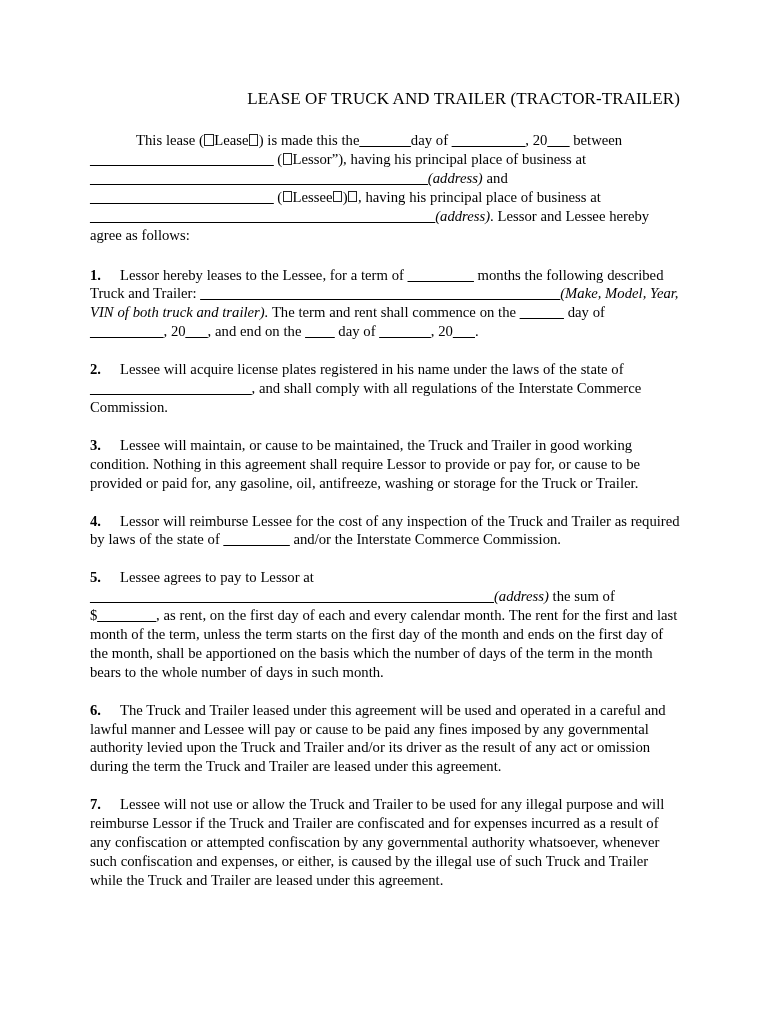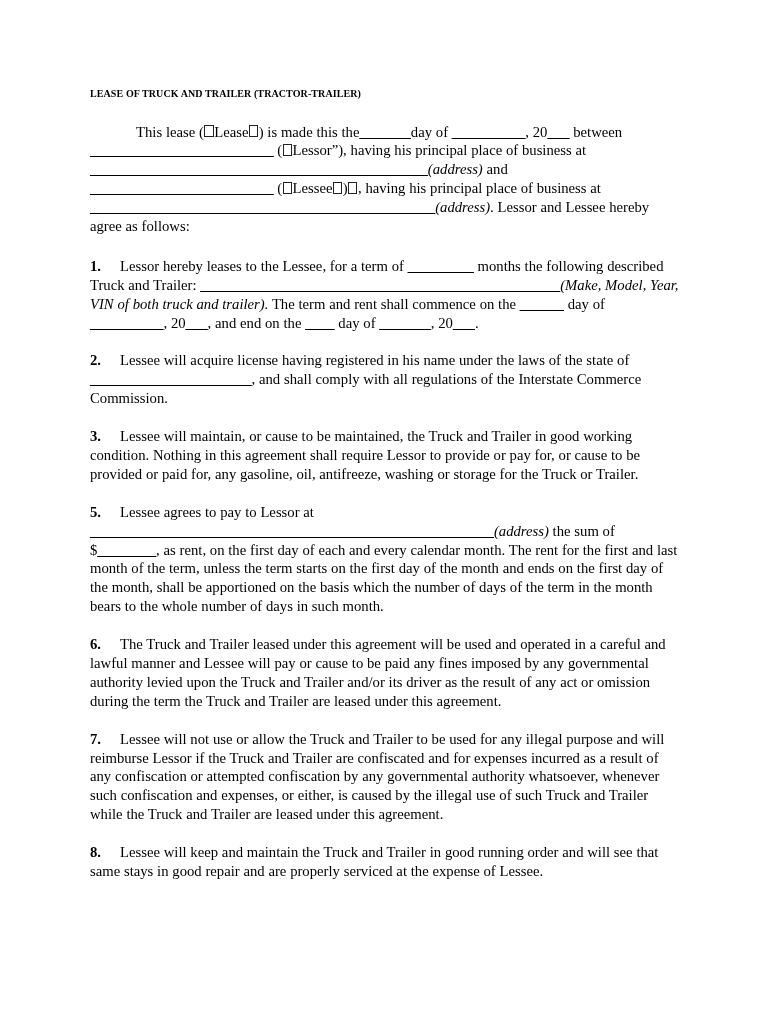--- a/index.html
+++ b/index.html
@@ -17,23 +17,23 @@
   }
   .page {
     position: relative;
     width: 770px;
     height: 1024px;
     background: #ffffff;
     box-sizing: border-box;
     padding: 88px 90px 0 90px;
   }
   .doc-title {
-    text-align: left;
-    font-weight: bold;
-    font-size: 10px;
+    text-align: right;
+    font-weight: normal;
+    font-size: 17px;
     letter-spacing: 0.1px;
     margin: 0 0 22px 0;
     line-height: 1.25;
   }
   .para {
     font-size: 14.7px;
     line-height: 1.285;
     margin: 0 0 19px 0;
     text-align: left;
     word-spacing: 0.1px;
@@ -78,21 +78,21 @@
 <div class="page">
 
   <h1 class="doc-title">LEASE OF TRUCK AND TRAILER (TRACTOR-TRAILER)</h1>
 
   <p class="para intro">
     <span class="indent"></span><span>This lease (</span><span class="tofu"></span><span>Lease</span><span class="tofu"></span><span>) is made this the</span><span class="bl">_______</span><span>day of </span><span class="bl">__________</span><span>, 20</span><span class="bl">___</span><span> between</span><br><span class="bl">_________________________</span><span> (</span><span class="tofu"></span><span>Lessor”</span><span>), having his principal place of business at</span><br><span class="bl">______________________________________________</span><span class="ital">(address)</span><span> and</span><br><span class="bl">_________________________</span><span> (</span><span class="tofu"></span><span>Lessee</span><span class="tofu"></span><span>)</span><span class="tofu"></span><span>, having his principal place of business at</span><br><span class="bl">_______________________________________________</span><span class="ital">(address)</span><span>. Lessor and Lessee hereby</span><br><span>agree as follows:</span>
   </p>
 
   <div id="sections-host">
       <p class="para"><span class="num">1.</span><span class="numgap"></span><span>Lessor hereby leases to the Lessee, for a term of </span><span class="bl">_________</span><span> months the following described Truck and Trailer: </span><span class="bl">_________________________________________________</span><span class="ital">(Make, Model, Year, VIN of both truck and trailer).</span><span> The term and rent shall commence on the </span><span class="bl">______</span><span> day of </span><span class="bl">__________</span><span>, 20</span><span class="bl">___</span><span>, and end on the </span><span class="bl">____</span><span> day of </span><span class="bl">_______</span><span>, 20</span><span class="bl">___</span><span>.</span></p>
-      <p class="para"><span class="num">2.</span><span class="numgap"></span><span>Lessee will acquire license having registered in his name under the laws of the state of </span><span class="bl">______________________</span><span>, and shall comply with all regulations of the Interstate Commerce Commission.</span></p>
+      <p class="para"><span class="num">2.</span><span class="numgap"></span><span>Lessee will acquire license plates registered in his name under the laws of the state of </span><span class="bl">______________________</span><span>, and shall comply with all regulations of the Interstate Commerce Commission.</span></p>
       <p class="para"><span class="num">3.</span><span class="numgap"></span><span>Lessee will maintain, or cause to be maintained, the Truck and Trailer in good working condition. Nothing in this agreement shall require Lessor to provide or pay for, or cause to be provided or paid for, any gasoline, oil, antifreeze, washing or storage for the Truck or Trailer.</span></p>
+      <p class="para"><span class="num">4.</span><span class="numgap"></span><span>Lessor will reimburse Lessee for the cost of any inspection of the Truck and Trailer as required by laws of the state of </span><span class="bl">_________</span><span> and/or the Interstate Commerce Commission.</span></p>
       <p class="para"><span class="num">5.</span><span class="numgap"></span><span>Lessee agrees to pay to Lessor at </span><span class="bl">_______________________________________________________</span><span class="ital">(address)</span><span> the sum of $</span><span class="bl">________</span><span>, as rent, on the first day of each and every calendar month. The rent for the first and last month of the term, unless the term starts on the first day of the month and ends on the first day of the month, shall be apportioned on the basis which the number of days of the term in the month bears to the whole number of days in such month.</span></p>
       <p class="para"><span class="num">6.</span><span class="numgap"></span><span>The Truck and Trailer leased under this agreement will be used and operated in a careful and lawful manner and Lessee will pay or cause to be paid any fines imposed by any governmental authority levied upon the Truck and Trailer and/or its driver as the result of any act or omission during the term the Truck and Trailer are leased under this agreement.</span></p>
       <p class="para"><span class="num">7.</span><span class="numgap"></span><span>Lessee will not use or allow the Truck and Trailer to be used for any illegal purpose and will reimburse Lessor if the Truck and Trailer are confiscated and for expenses incurred as a result of any confiscation or attempted confiscation by any governmental authority whatsoever, whenever such confiscation and expenses, or either, is caused by the illegal use of such Truck and Trailer while the Truck and Trailer are leased under this agreement.</span></p>
-      <p class="para"><span class="num">8.</span><span class="numgap"></span><span>Lessee will keep and maintain the Truck and Trailer in good running order and will see that same stays in good repair and are properly serviced at the expense of Lessee.</span></p>
     </div>
 
 </div>
 
 </body></html>

